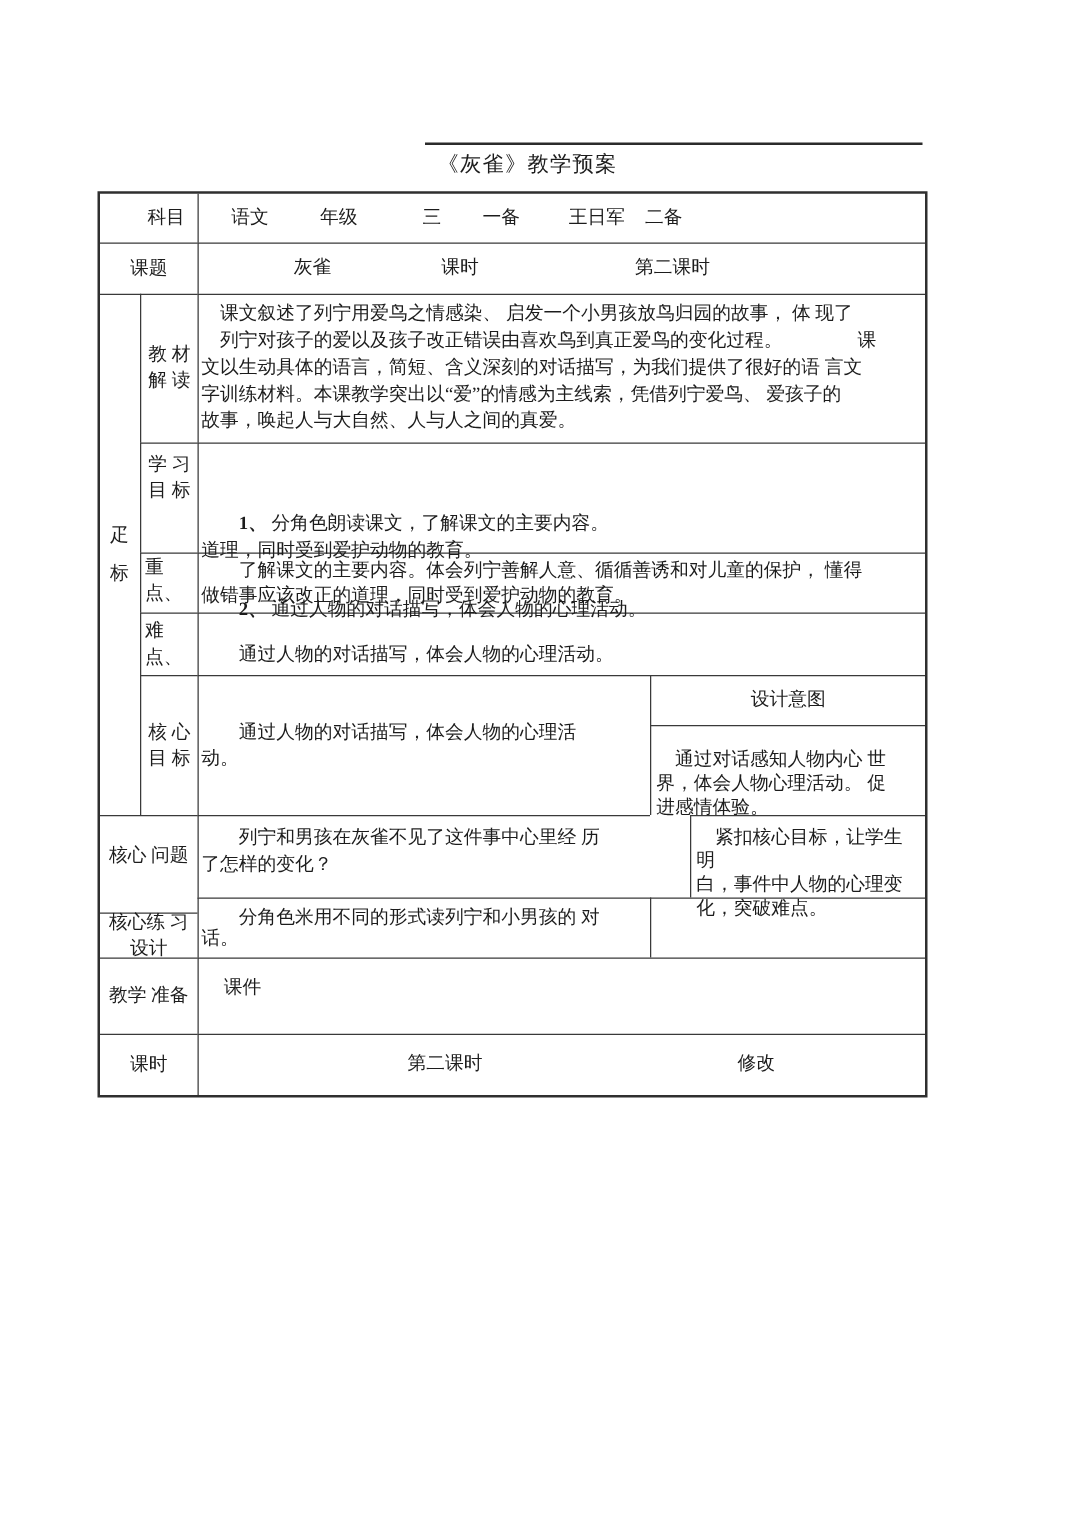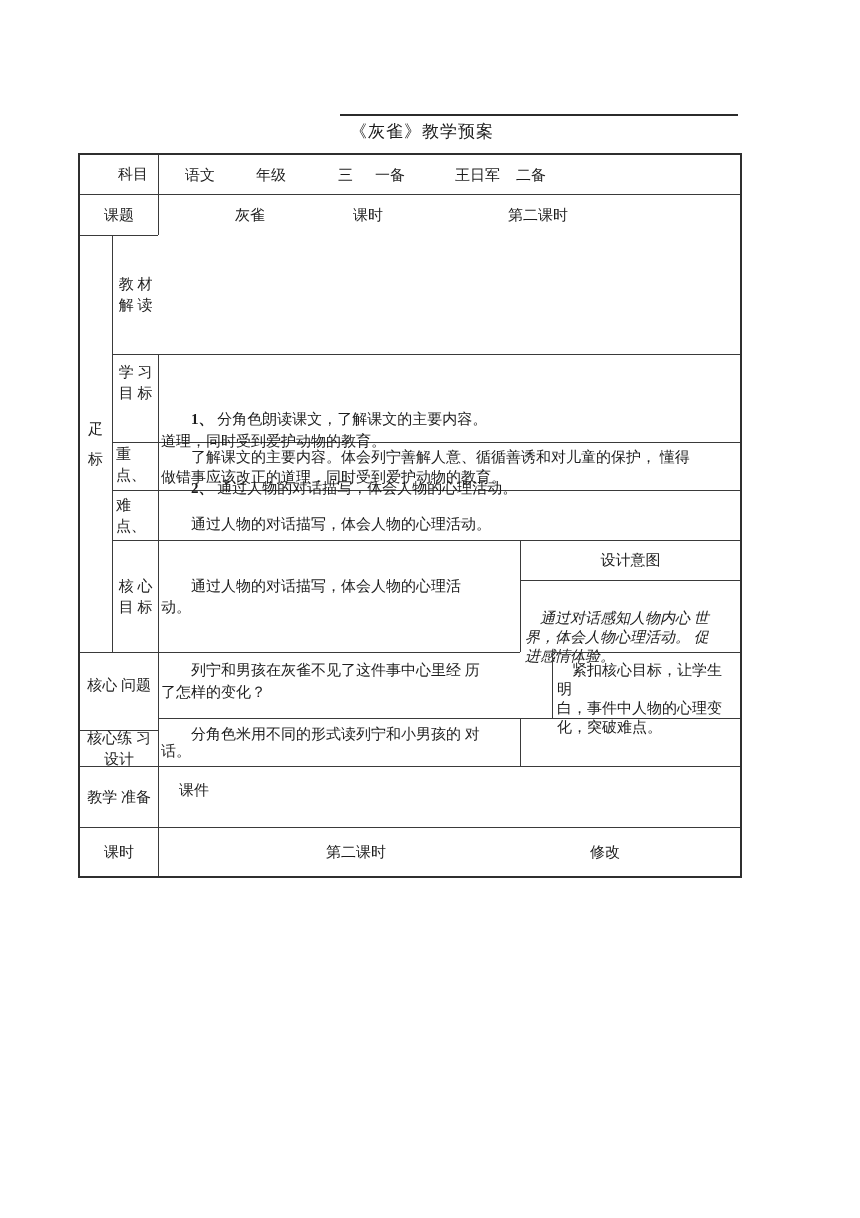--- a/index.html
+++ b/index.html
@@ -51,21 +51,21 @@
   .c-mat-b{grid-column:3 / span 2;grid-row:3;padding:5px 2px 0 2px;line-height:21.5px;}
   .c-goal-l{grid-column:2;grid-row:4;align-items:flex-start;padding-top:7px;display:flex;justify-content:center;text-align:center;}
   .c-goal-b{grid-column:3 / span 2;grid-row:4;padding:7px 2px 0 2px;line-height:23px;z-index:3;}
   .c-key-l{grid-column:2;grid-row:5;padding:1px 8px 0 3px;}
   .c-key-b{grid-column:3 / span 2;grid-row:5;padding:4px 2px 0 2px;line-height:20px;}
   .c-dif-l{grid-column:2;grid-row:6;padding:4px 8px 0 3px;}
   .c-dif-b{grid-column:3 / span 2;grid-row:6;display:flex;align-items:flex-end;padding:0 2px 5px 2px;}
   .c-cgoal-l{grid-column:2;grid-row:7 / span 2;}
   .c-cgoal-b{grid-column:3;grid-row:7 / span 2;display:flex;align-items:center;padding:0 2px;}
   .c-des-h{grid-column:4;grid-row:7;}
-  .c-des-b{grid-column:4;grid-row:8;padding:28px 4px 0 4px;line-height:19px;font-style:italic;}
+  .c-des-b{grid-column:4;grid-row:8;padding:18px 4px 0 4px;line-height:19px;}
   .c-cq-l{grid-column:1 / span 2;grid-row:9;}
   .c-cq-b{grid-column:3;grid-row:9;padding:6px 2px 0 2px;line-height:22px;}
   .c-cq-n{grid-column:4;grid-row:9;padding:8px 4px 0 4px;line-height:19px;margin-left:32px;}
   .c-cp-l{grid-column:1 / span 2;grid-row:10;margin-top:12px;}
   .c-cp-b{grid-column:3;grid-row:10;padding:7px 2px 0 2px;line-height:17px;}
   .c-cp-n{grid-column:4;grid-row:10;}
   .c-prep-l{grid-column:1 / span 2;grid-row:11;}
   .c-prep-b{grid-column:3 / span 2;grid-row:11;padding:13px 0 0 20px;}
   .c-time-l{grid-column:1 / span 2;grid-row:12;}
   .c-time-b{grid-column:3 / span 2;grid-row:12;}
@@ -84,37 +84,42 @@
   <div class="title-rule"></div>
   <div class="doc-title">《灰雀》教学预案</div>
 
   <div class="sheet">
 
     <div class="cell bl0 bt0 center c-subj-l">科目</div>
     <div class="cell bt0 c-subj-v">
       <span class="abs" style="left:26px">语文</span>
       <span class="abs" style="left:97px">年级</span>
       <span class="abs" style="left:179px">三</span>
-      <span class="abs" style="left:216px">一备</span>
+      <span class="abs" style="left:227px">一备</span>
       <span class="abs" style="left:296px">王日军</span>
       <span class="abs" style="left:357px">二备</span>
     </div>
 
     <div class="cell bl0 center c-top-l">课题</div>
     <div class="cell c-top-v">
       <span class="abs" style="left:76px">灰雀</span>
       <span class="abs" style="left:194px">课时</span>
       <span class="abs" style="left:349px">第二课时</span>
     </div>
 
     <div class="cell bl0 center vlabel c-side">疋
 标</div>
 
     <div class="cell center c-mat-l">教 材
 解 读</div>
+    <div class="cell c-mat-b">　课文叙述了列宁用爱鸟之情感染、 启发一个小男孩放鸟归园的故事， 体 现了
+　列宁对孩子的爱以及孩子改正错误由喜欢鸟到真正爱鸟的变化过程。　　　　课
+文以生动具体的语言，简短、含义深刻的对话描写，为我们提供了很好的语 言文
+字训练材料。本课教学突出以“爱”的情感为主线索，凭借列宁爱鸟、 爱孩子的
+故事，唤起人与大自然、人与人之间的真爱。</div>
 
     <div class="cell c-goal-l">学 习
 目 标</div>
     <div class="cell c-goal-b">
       <div><span class="num">　　1、</span><span> 分角色朗读课文，了解课文的主要内容。</span></div>
       <div><span class="num">　　2、</span><span> 通过人物的对话描写，体会人物的心理活动。</span></div>
       <div class="goal-cont">道理，同时受到爱护动物的教育。</div>
     </div>
 
     <div class="cell c-key-l"><span class="narrow">重点、</span></div>

